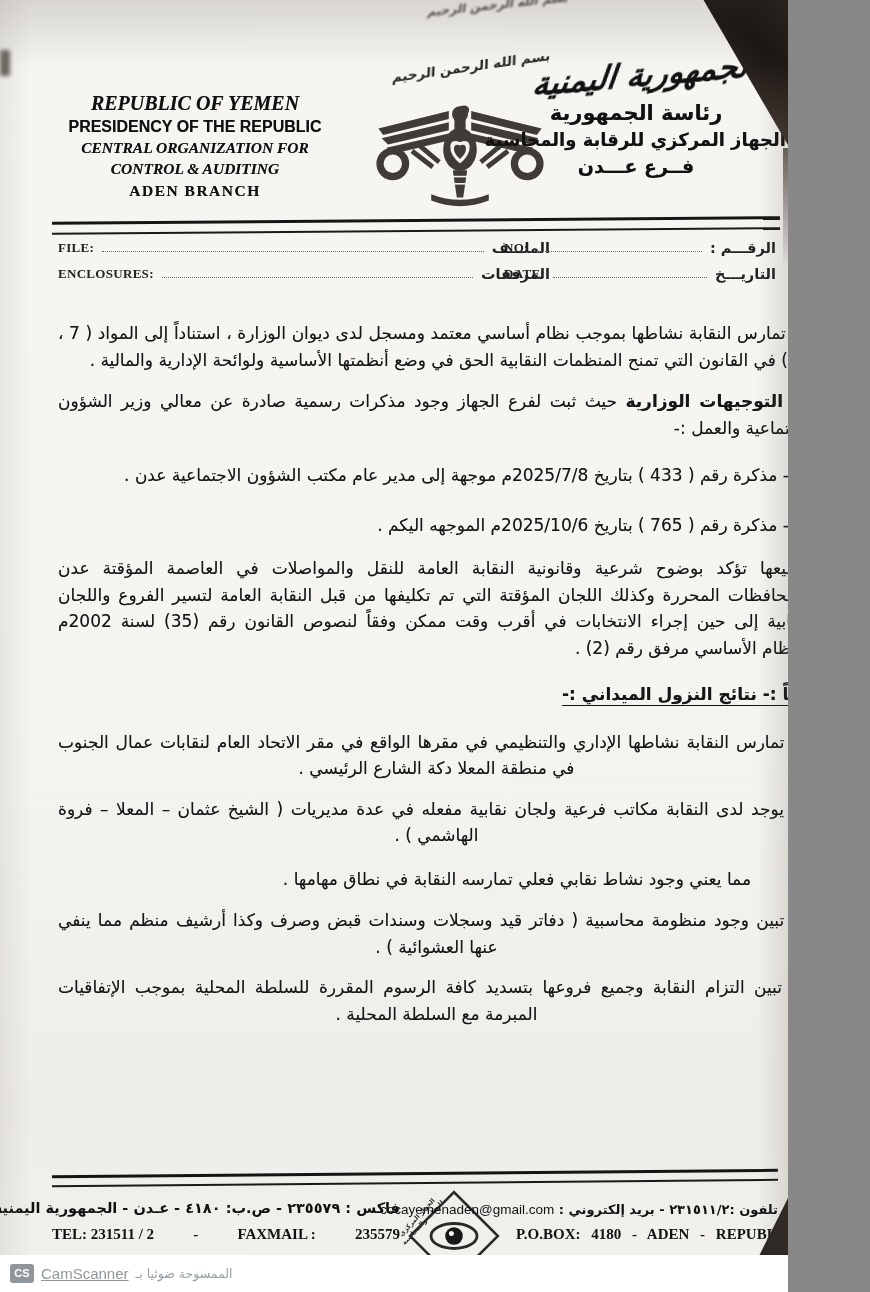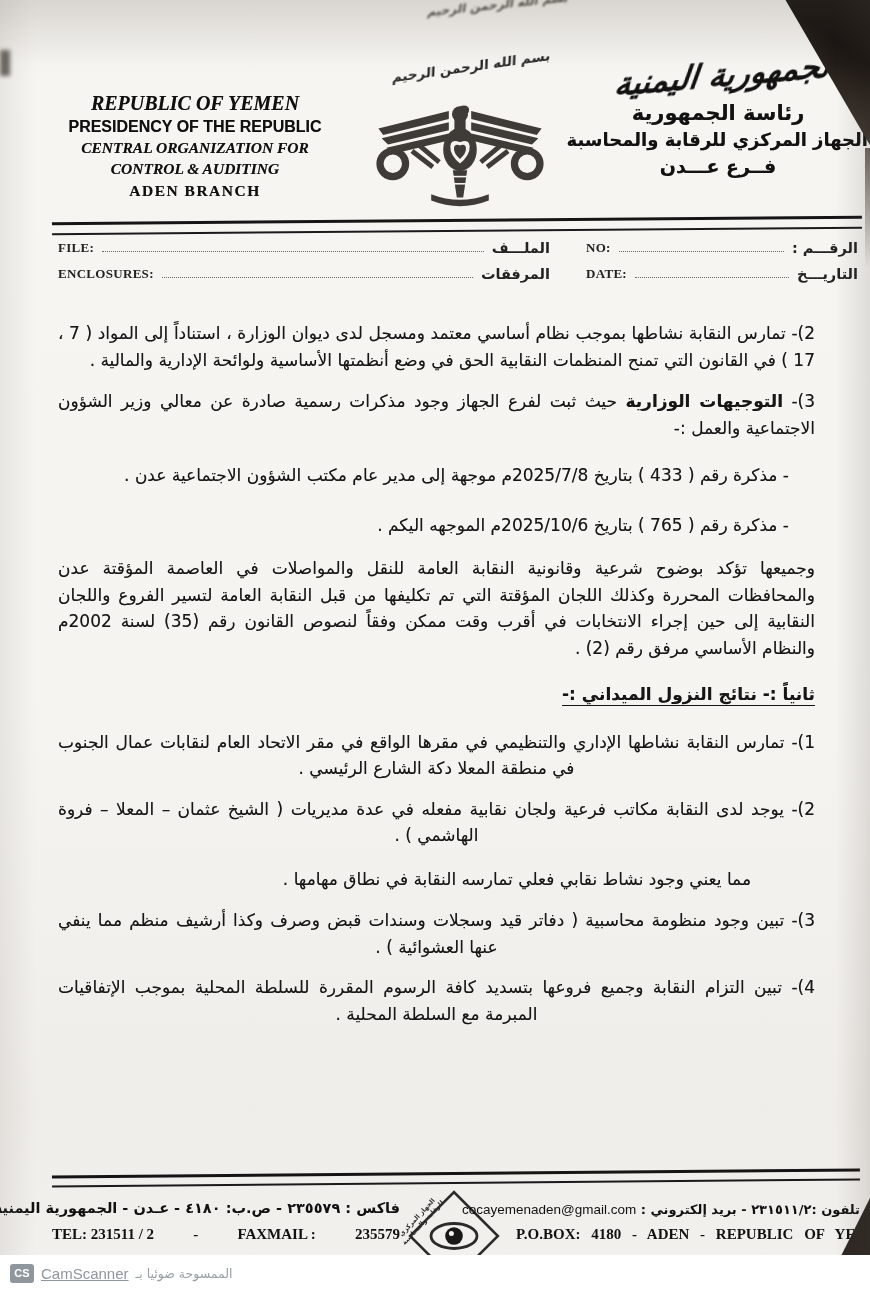--- a/index.html
+++ b/index.html
@@ -1,16 +1,16 @@
 <!DOCTYPE html>
 <html lang="ar"><head>
 <meta charset="utf-8">
 <style>
   html,body{margin:0;padding:0;background:#888;}
-  #page{position:relative;width:870px;height:1292px;overflow:hidden;
+  #page{position:relative;width:788px;height:1292px;overflow:hidden;
         background:linear-gradient(180deg,#eceae5 0%,#f6f5f2 6%,#f5f4f1 55%,#efede9 86%,#f2f1ee 100%);
         font-family:"DejaVu Sans",sans-serif;}
   
   .shade{position:absolute;inset:0;pointer-events:none;z-index:4;background:
      linear-gradient(180deg,rgba(105,98,90,.15),rgba(0,0,0,0) 5%),
      linear-gradient(90deg,rgba(105,98,90,.10),rgba(0,0,0,0) 4%,rgba(0,0,0,0) 96%,rgba(80,70,62,.14));}
   .corner-tr{position:absolute;top:0;right:0;width:88px;height:158px;z-index:3;
      background:linear-gradient(215deg,#17120f 30%,#564a42 85%,rgba(86,74,66,0));
      clip-path:polygon(4% 0,100% 0,100% 92%);}
   .edge-r{position:absolute;top:148px;right:0;width:5px;height:120px;z-index:3;

